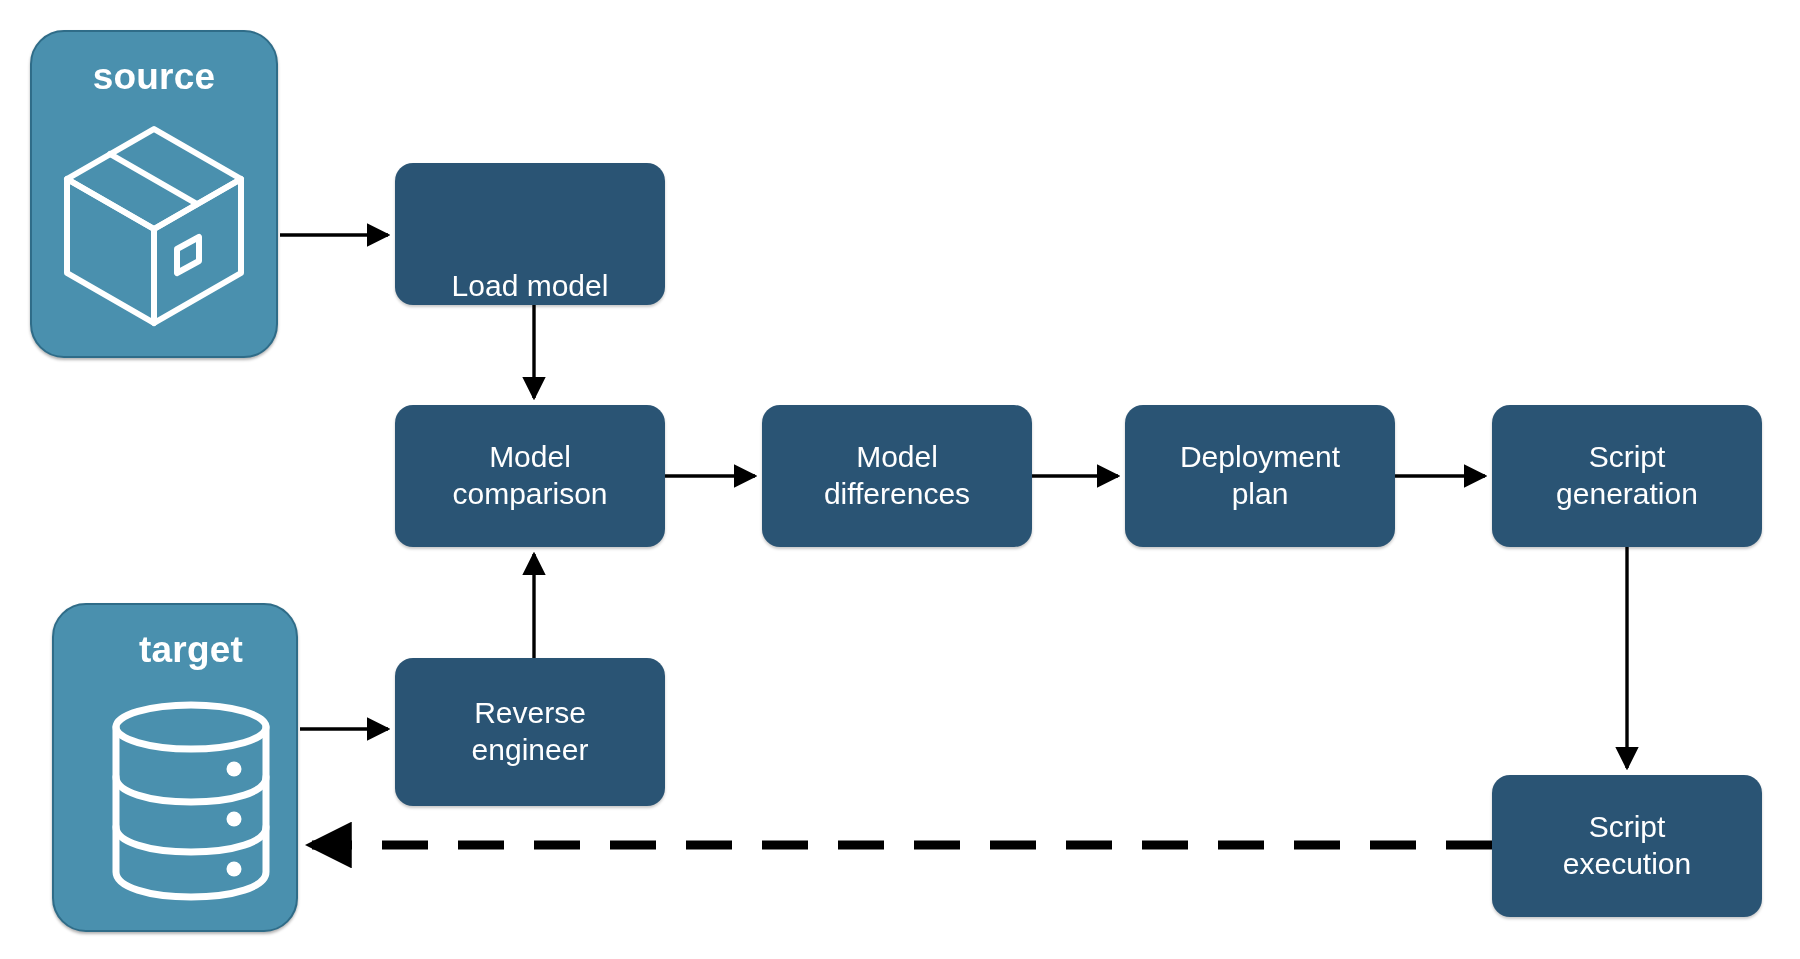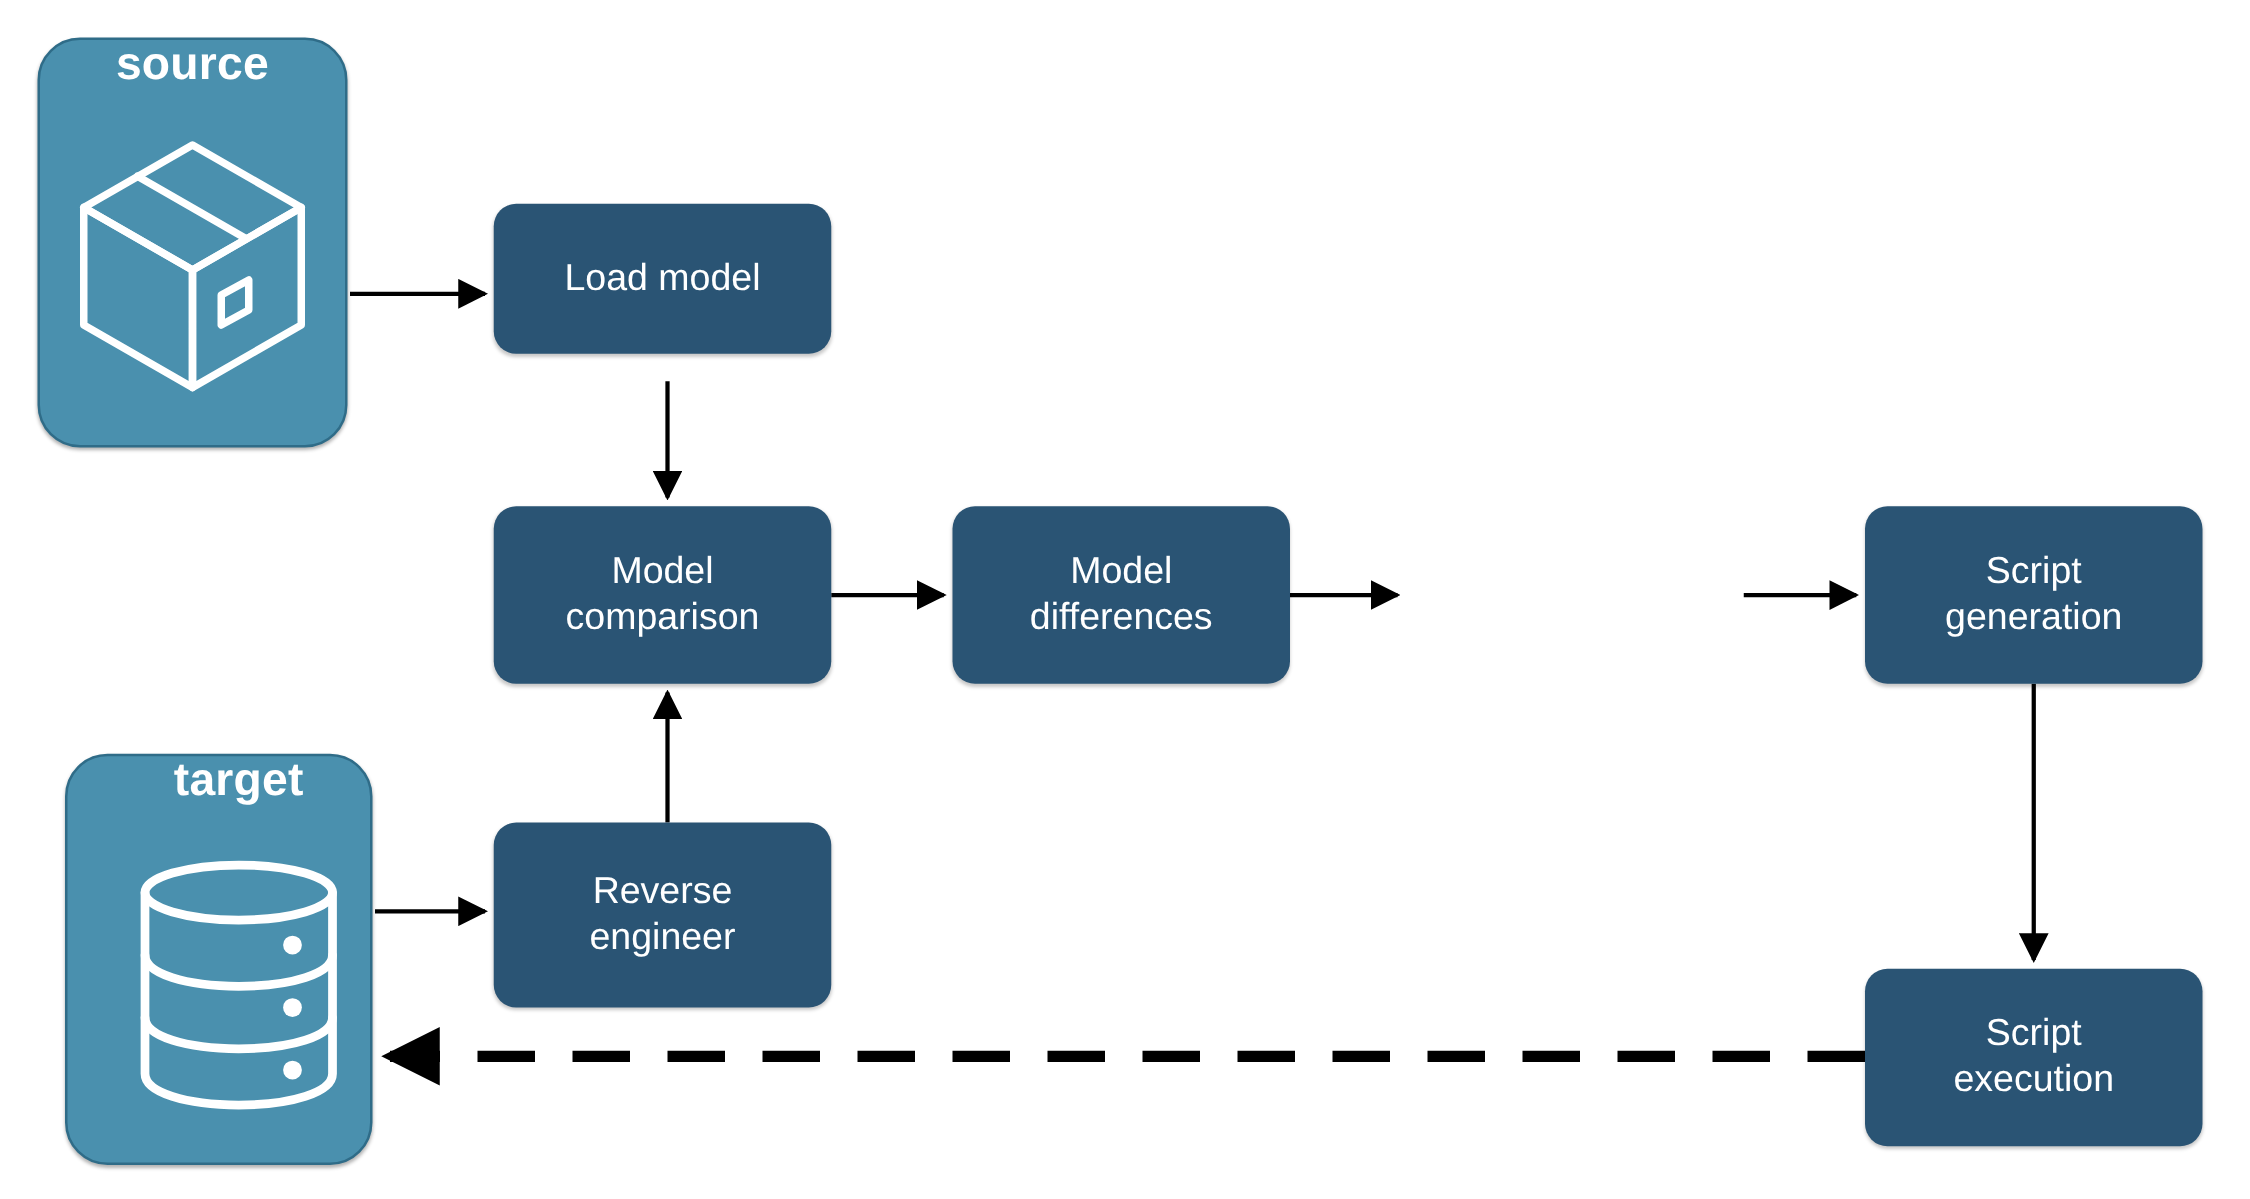--- a/index.html
+++ b/index.html
@@ -37,20 +37,21 @@
     flex-direction: column;
     align-items: center;
     z-index: 3;
   }
   .endpoint-label {
     color: #ffffff;
     font-weight: bold;
     font-size: 37px;
     letter-spacing: 0.2px;
     line-height: 1;
+    margin-top: 26px;
   }
   .endpoint-icon {
     flex: 1 1 auto;
     display: flex;
     align-items: center;
     justify-content: center;
     width: 100%;
   }
 
   
@@ -142,34 +143,38 @@
 
           <path d="M 10 130 C 10 145 43 155 85 155 C 127 155 160 145 160 130"></path>
         </g>
         <circle cx="128" cy="72" r="7.5" fill="#ffffff"></circle>
         <circle cx="128" cy="122" r="7.5" fill="#ffffff"></circle>
         <circle cx="128" cy="172" r="7.5" fill="#ffffff"></circle>
       </svg>
     </div>
   </div>
 
-  <div class="pbox" style="left:395px; top:163px; width:270px; height:120px;">
+  <div class="pbox" style="left:395px; top:163px; width:270px; height:142px;align-items:flex-end;">
     <span class="pbox-label">Load model</span>
   </div>
 
   <div class="pbox" style="left:395px; top:405px; width:270px; height:142px;">
     <span class="pbox-label">Model
 comparison</span>
   </div>
 
   <div class="pbox" style="left:762px; top:405px; width:270px; height:142px;">
     <span class="pbox-label">Model
 differences</span>
   </div>
 
+  <div class="pbox" style="left:1125px; top:405px; width:270px; height:142px;">
+    <span class="pbox-label">Deployment
+plan</span>
+  </div>
 
   <div class="pbox" style="left:1492px; top:405px; width:270px; height:142px;">
     <span class="pbox-label">Script
 generation</span>
   </div>
 
   <div class="pbox" style="left:395px; top:658px; width:270px; height:148px;">
     <span class="pbox-label">Reverse
 engineer</span>
   </div>

